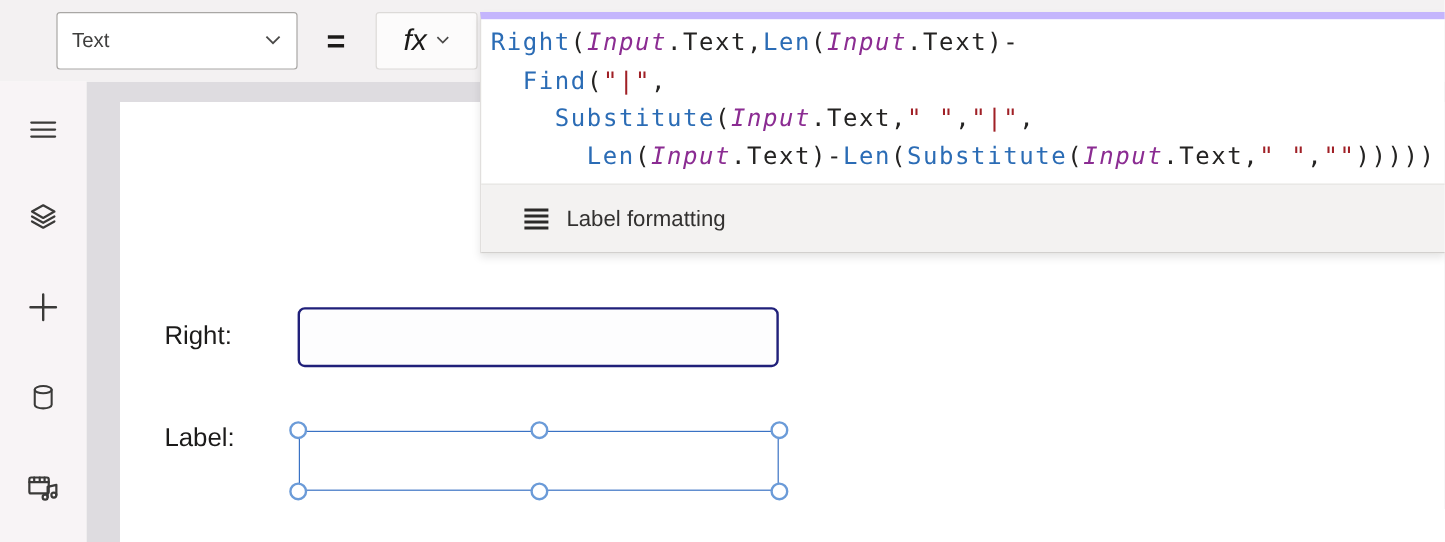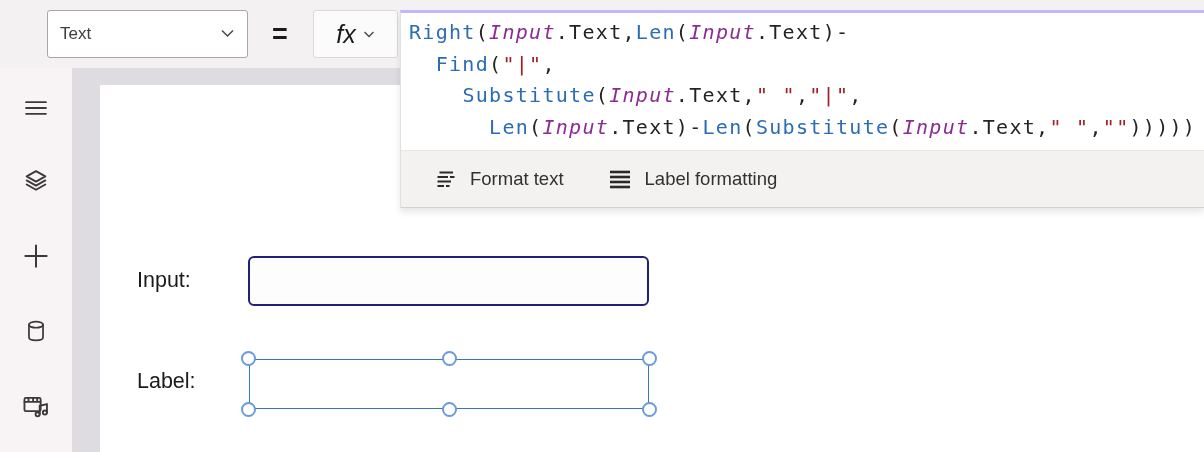--- a/index.html
+++ b/index.html
@@ -50,21 +50,21 @@
   .rail-icon svg { stroke: #3b3a39; fill: none; stroke-width: 1.6; stroke-linecap: round; stroke-linejoin: round; }
 
   
   .surround { position: absolute; left: 72px; top: 68px; right: 0; bottom: 0; background: #dedce0; }
   .canvas { position: absolute; left: 100px; top: 85px; right: 0; bottom: 0; background: #ffffff; }
 
   .canvas-label-text {
     position: absolute; font-size: 21.5px; color: #1c1b1a; z-index: 2;
   }
   .input-label { left: 137px; top: 268px; }
-  .label-label { left: 137px; top: 369px; text-align: center; }
+  .label-label { left: 137px; top: 353px; text-align: center; }
 
   .canvas-input {
     position: absolute; left: 248px; top: 256px; width: 401px; height: 50px;
     background: #fdfdfe;
     border: 2.5px solid var(--input-border, #20207a); border-radius: 6px;
     z-index: 2; outline: none;
     font-family: "Liberation Sans", sans-serif; font-size: 18px; padding: 0 10px;
   }
 
   .selection-box {
@@ -81,21 +81,21 @@
   .h-tm { left: calc(50% - 7.5px); top: -9px; }
   .h-tr { right: -9px; top: -9px; }
   .h-bl { left: -9px;  bottom: -9px; }
   .h-bm { left: calc(50% - 7.5px); bottom: -9px; }
   .h-br { right: -9px; bottom: -9px; }
 
   
   .formula-panel {
     position: absolute; left: 400px; top: 10px; right: 0; z-index: 5;
     background: #ffffff;
-    border-left: 1px solid #e1dfdd; border-top: 3px solid #c4b5fd;
+    border-left: 1px solid #e1dfdd; border-top: 6px solid #c4b5fd;
     box-shadow: 0 4px 7px rgba(0,0,0,0.10);
   }
   .code-area {
     padding: 4px 0 6px 8px; min-height: 137px; cursor: text;
     font-family: "DejaVu Sans Mono", monospace;
     font-size: 20px; line-height: 31.5px; letter-spacing: 1.3px;
     white-space: pre;
   }
   .tk-fn { color: var(--code-fn, #2b6cb5); }
   .tk-id { color: var(--code-id, #8b2c92); font-style: italic; }
@@ -169,47 +169,36 @@
     <svg width="30" height="30" viewBox="0 0 26 24" stroke-width="1.4">
       <rect x="3" y="5" width="14" height="11.5" rx="1.3"></rect>
       <path d="M3 8.4 H17 M6.5 5 V8.4 M10.5 5 V8.4 M14 5 V8.4"></path>
       <path d="M16.2 19.2 V11.8 L22.5 10.3 V17.7"></path>
       <circle cx="14.4" cy="19.2" r="1.8"></circle>
       <circle cx="20.7" cy="17.7" r="1.8"></circle>
     </svg>
   </div>
 </div>
 
-<div class="canvas-label-text input-label">Input:</div>
+<div class="canvas-label-text input-label">Right:</div>
 <input class="canvas-input" type="text" value="" style="">
 <div class="canvas-label-text label-label">Label:</div>
 
 <div class="selection-box">
   <div class="sel-handle h-tl"></div>
   <div class="sel-handle h-tm"></div>
   <div class="sel-handle h-tr"></div>
   <div class="sel-handle h-bl"></div>
   <div class="sel-handle h-bm"></div>
   <div class="sel-handle h-br"></div>
 </div>
 
 <div class="formula-panel">
   <div class="code-area"><div class="code-line"><span class="tk-fn">Right</span><span class="tk-pn">(</span><span class="tk-id">Input</span><span class="tk-pn">.Text,</span><span class="tk-fn">Len</span><span class="tk-pn">(</span><span class="tk-id">Input</span><span class="tk-pn">.Text)-</span></div><div class="code-line"><span class="tk-pn">  </span><span class="tk-fn">Find</span><span class="tk-pn">(</span><span class="tk-st">"|"</span><span class="tk-pn">,</span></div><div class="code-line"><span class="tk-pn">    </span><span class="tk-fn">Substitute</span><span class="tk-pn">(</span><span class="tk-id">Input</span><span class="tk-pn">.Text,</span><span class="tk-st">" "</span><span class="tk-pn">,</span><span class="tk-st">"|"</span><span class="tk-pn">,</span></div><div class="code-line"><span class="tk-pn">      </span><span class="tk-fn">Len</span><span class="tk-pn">(</span><span class="tk-id">Input</span><span class="tk-pn">.Text)-</span><span class="tk-fn">Len</span><span class="tk-pn">(</span><span class="tk-fn">Substitute</span><span class="tk-pn">(</span><span class="tk-id">Input</span><span class="tk-pn">.Text,</span><span class="tk-st">" "</span><span class="tk-pn">,</span><span class="tk-st">""</span><span class="tk-pn">)))))</span></div></div>
   <div class="formula-toolbar">
-    <button class="fbar-btn">
-      <span>
-        <svg width="22" height="22" viewBox="0 0 22 22" stroke="#2b2a29" stroke-width="2" fill="none">
-          <path d="M4.5 4.5 H18"></path>
-          <path d="M2.5 9 H13 M15 9 H19.5"></path>
-          <path d="M2.5 13.5 H16"></path>
-          <path d="M2.5 18 H9 M11 18 H14.5"></path>
-        </svg>
-      </span>
-      <span>Format text</span>
-    </button>
     <button class="fbar-btn">
       <span>
         <svg width="24" height="22" viewBox="0 0 24 22" stroke="#2b2a29" stroke-width="2.6" fill="none">
           <path d="M2 4 H22"></path>
           <path d="M2 9 H22"></path>
           <path d="M2 14 H22"></path>
           <path d="M2 19 H22"></path>
         </svg>
       </span>
       <span>Label formatting</span>

